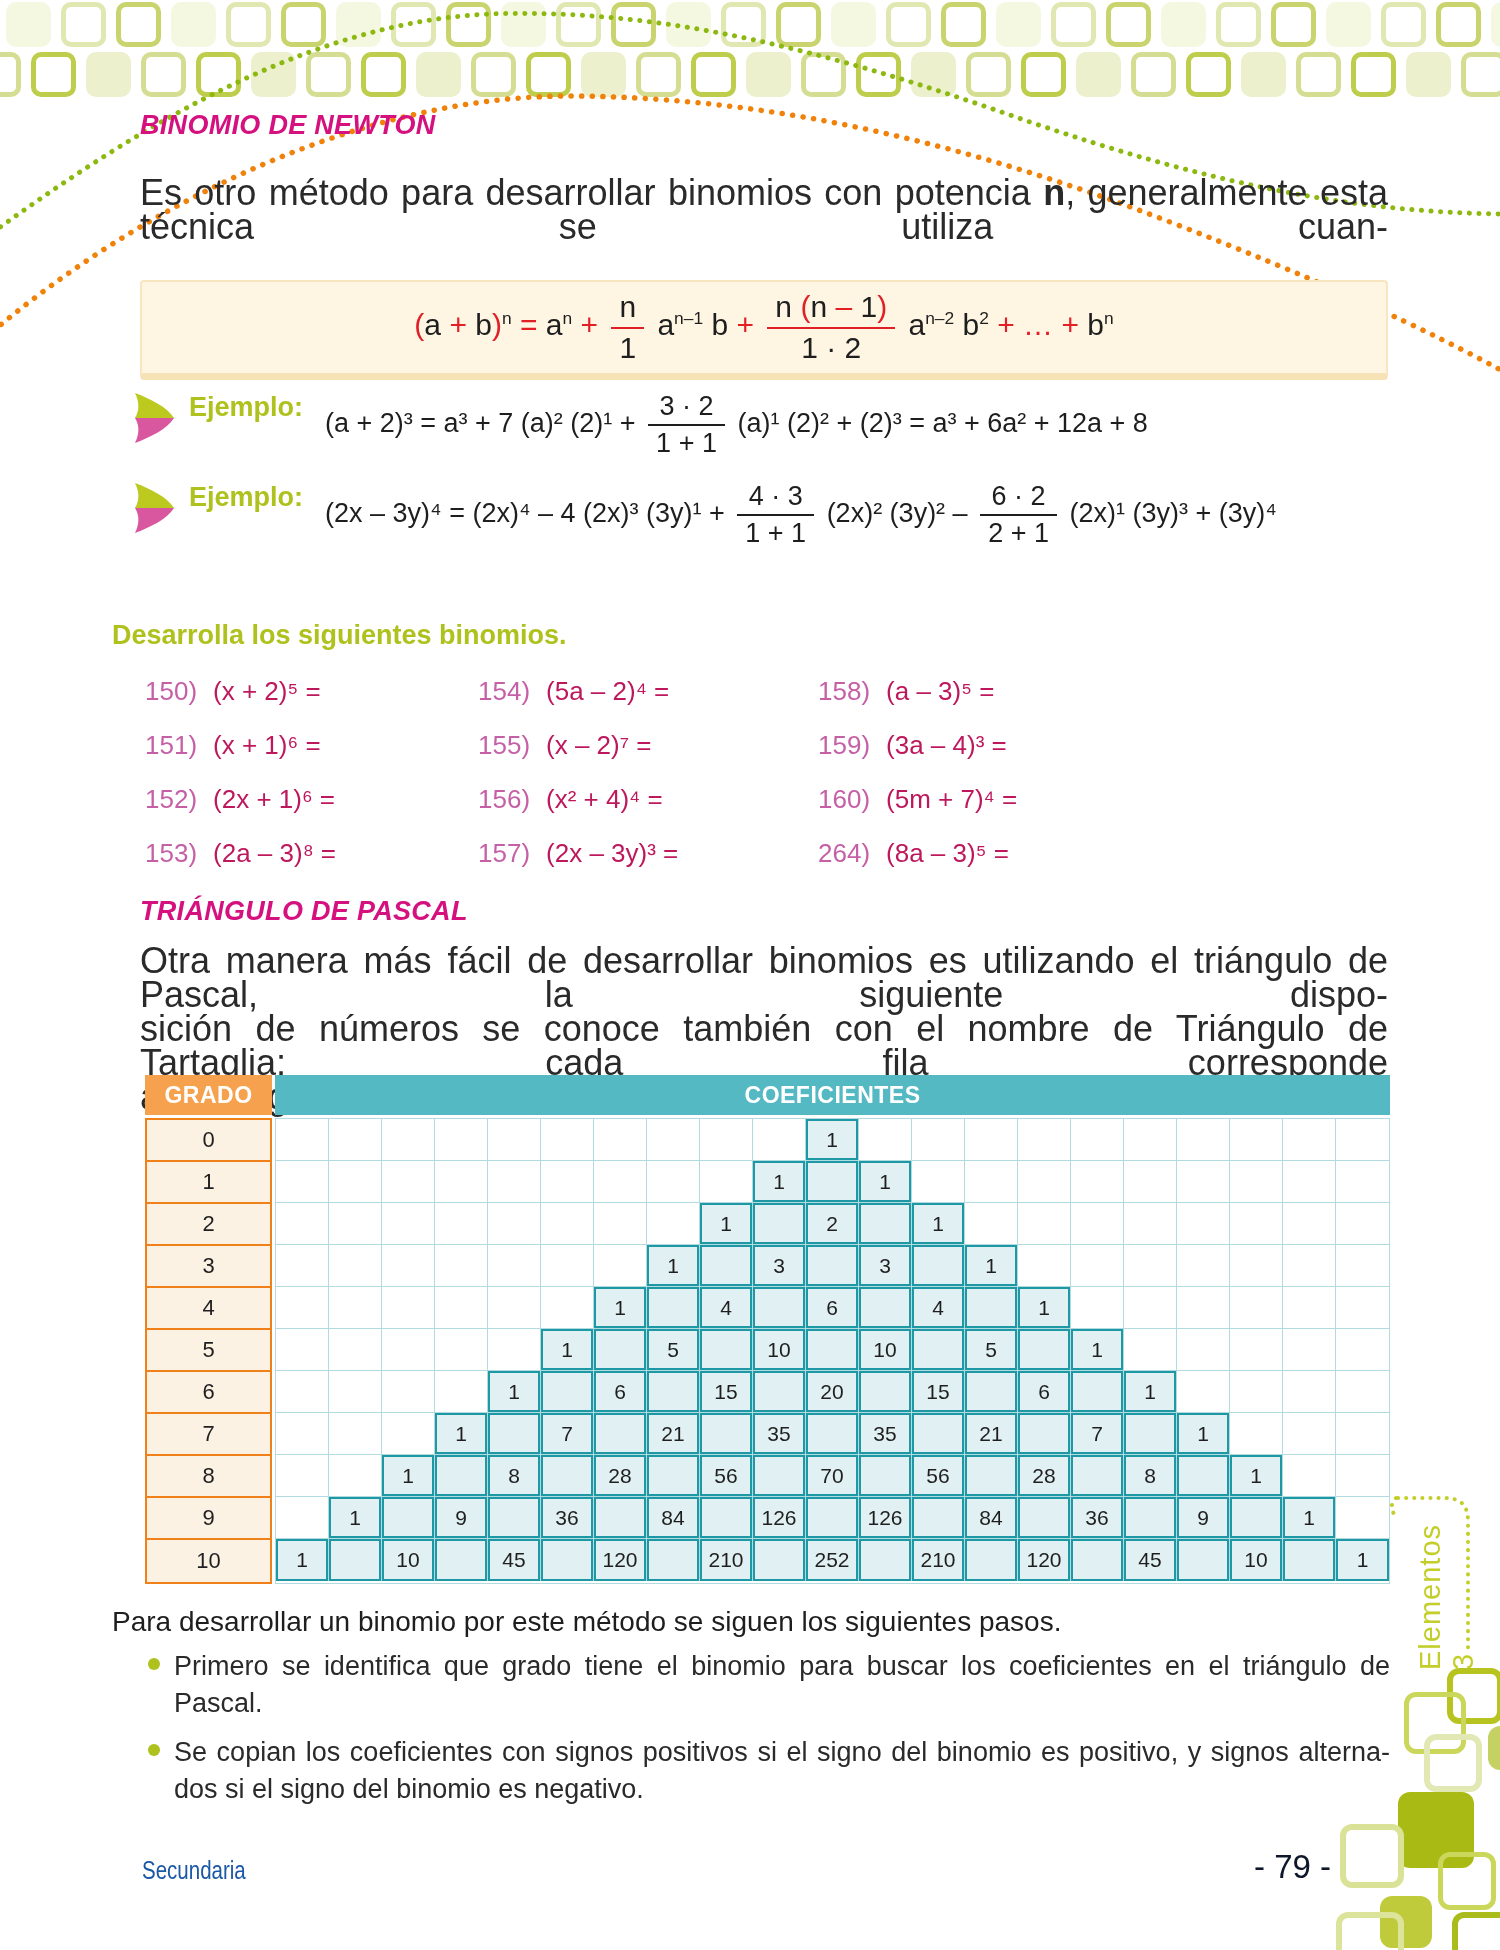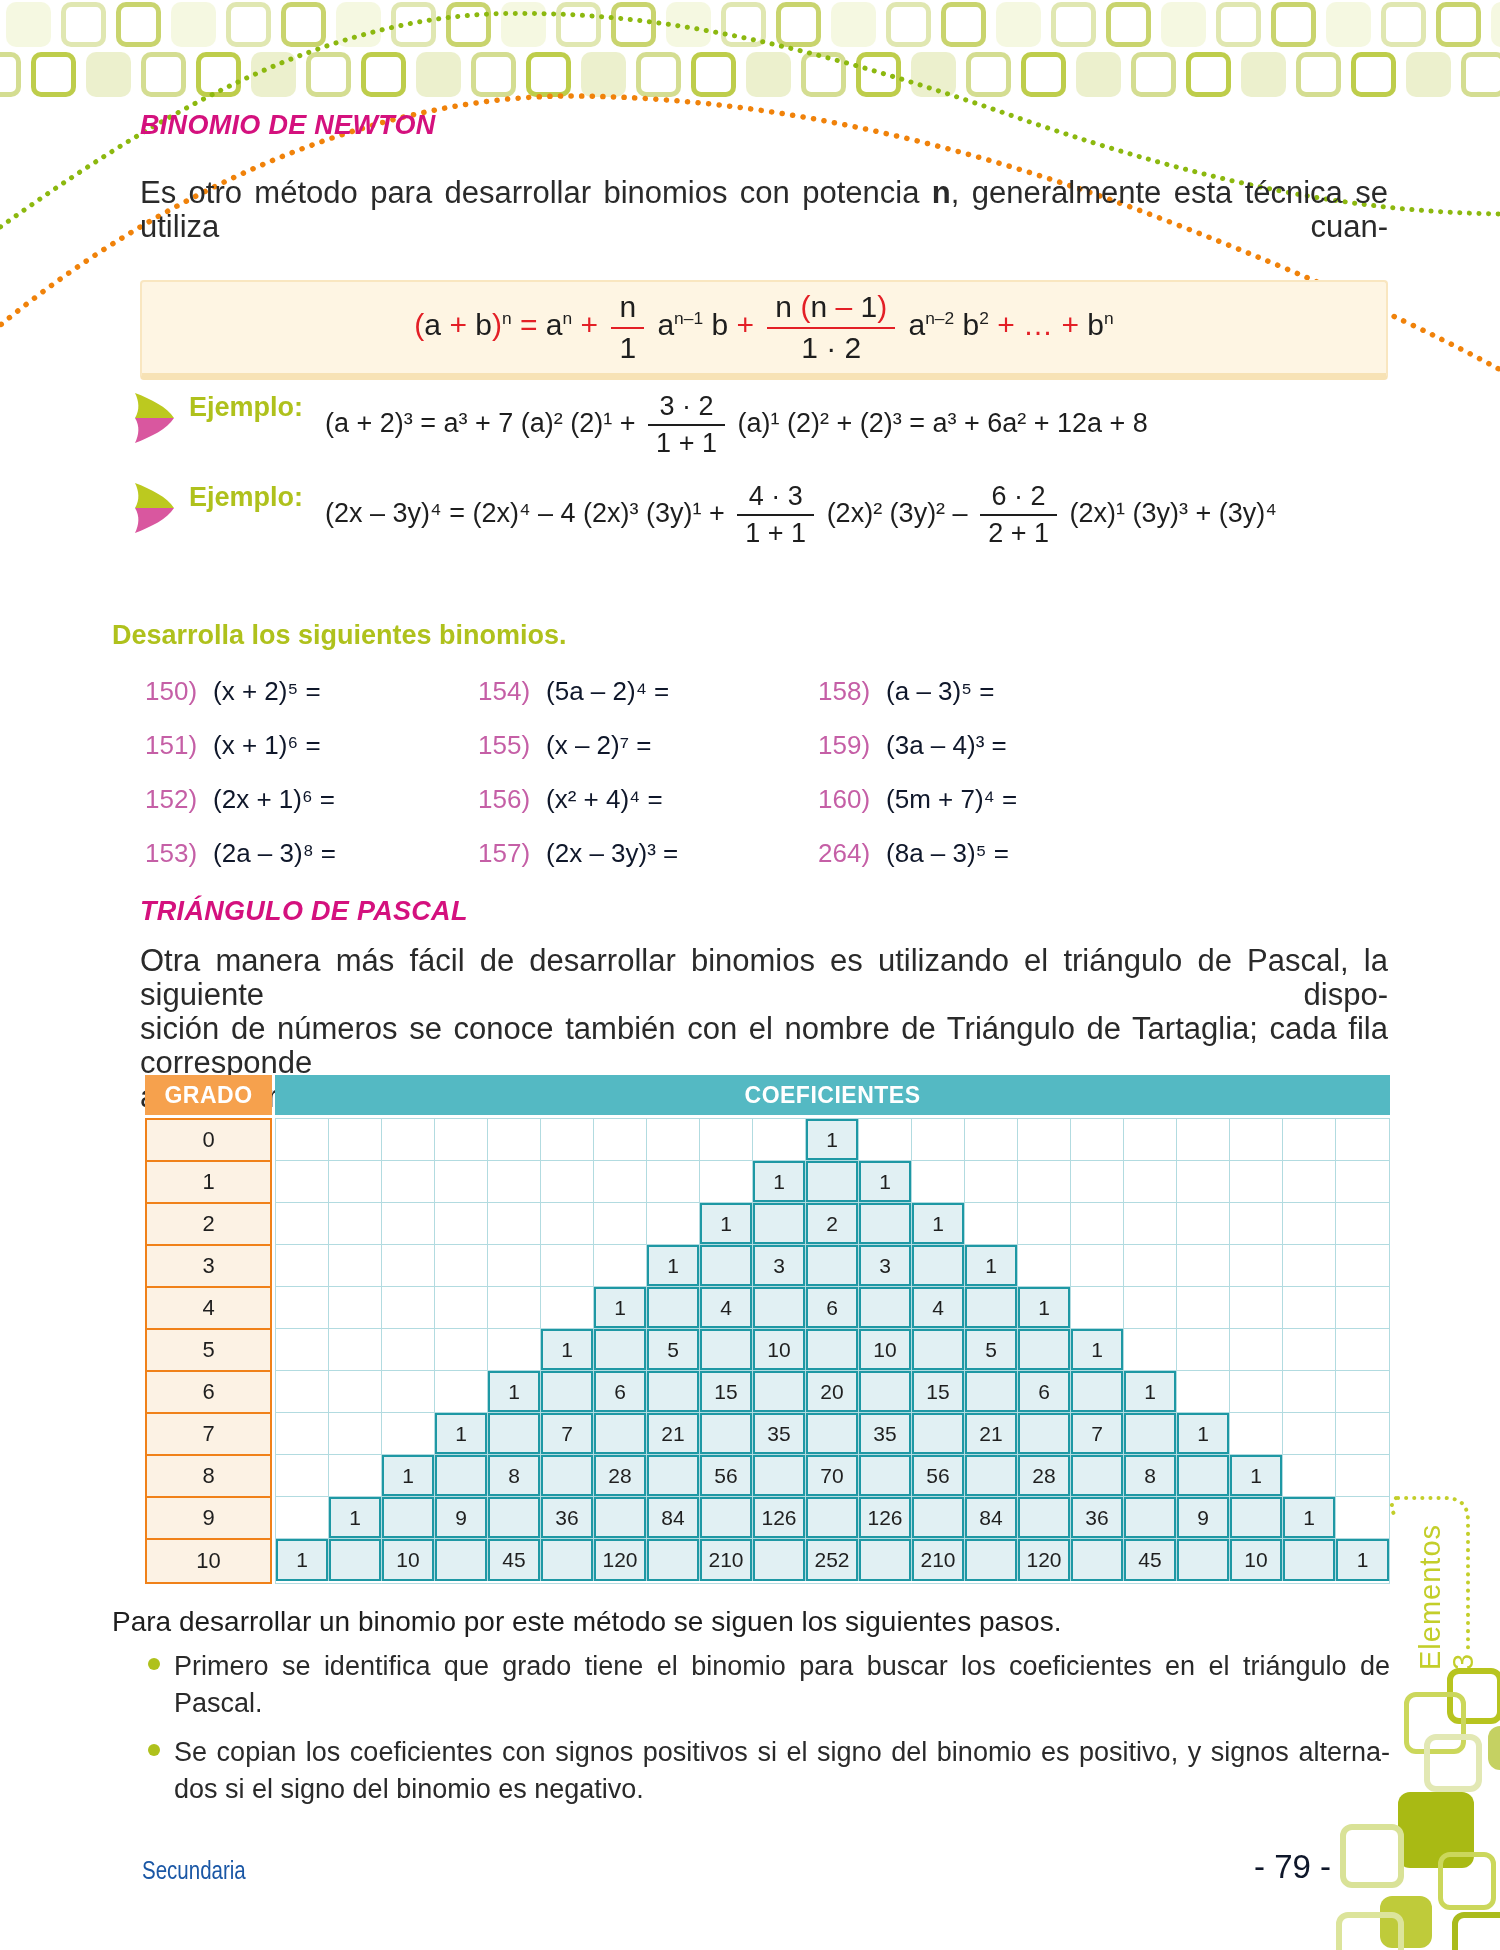--- a/index.html
+++ b/index.html
@@ -11,21 +11,21 @@
   .band-row{position:absolute;left:0;display:flex;gap:10px;padding-left:6px;}
   .band-row.r0{top:2px;}
   .band-row.r1{top:52px;margin-left:-30px;}
   .bsq{width:45px;height:45px;border-radius:10px;flex:0 0 auto;box-sizing:border-box;opacity:.92;}
   .curves{position:absolute;left:0;top:0;pointer-events:none;}
 
   
   .title{position:absolute;left:140px;margin:0;font-size:27px;font-weight:bold;font-style:italic;
          color:#D4117E;letter-spacing:.3px;}
   .t1{top:110px;} .t2{top:896px;}
-  .bodytext{position:absolute;left:140px;width:1248px;font-size:31px;line-height:34px;color:#2a2a2a;}
+  .bodytext{position:absolute;left:140px;width:1248px;font-size:36px;line-height:34px;color:#2a2a2a;}
   .intro{top:176px;} .para2{top:944px;}
   .just{text-align:justify;text-align-last:justify;}
   .green-head{position:absolute;left:112px;top:620px;font-size:27px;color:#AFC11C;font-weight:bold;}
   .steps{position:absolute;left:112px;top:1606px;font-size:28px;color:#1e1e1e;font-weight:500;width:1280px;}
 
   
   .fbox{position:absolute;left:140px;top:280px;width:1248px;height:100px;box-sizing:border-box;
         background:#FEF5E3;border:2px solid #F9E6C0;border-bottom:7px solid #F7E2B5;border-radius:4px;
         display:flex;align-items:center;justify-content:center;}
   .formula{font-size:27px;color:#1e1e1e;text-align:center;white-space:nowrap;}
@@ -39,21 +39,21 @@
 
   
   .example{position:absolute;left:131px;display:flex;align-items:flex-start;}
   .exlabel{font-size:27px;color:#AFC11C;font-weight:bold;margin:0 22px 0 14px;}
   .ex-extra{position:absolute;left:285px;font-size:27px;color:#1e1e1e;}
 
   
   .excol{position:absolute;top:676px;}
   .exitem{height:54px;font-size:26px;white-space:nowrap;}
   .exnum{color:#C55FA6;margin-right:16px;}
-  .exexpr{color:#0f172a;text-align:center;}
+  .exexpr{color:#be185d;text-align:center;}
 
   
   .ptable{position:absolute;left:145px;top:1075px;width:1245px;}
   .pt-head{display:flex;gap:3px;height:40px;margin-bottom:3px;}
   .pt-hgrado{width:127px;background:#F6A14D;color:#fff;font-weight:bold;font-size:23px;
              display:flex;align-items:center;justify-content:center;letter-spacing:.5px;}
   .pt-hcoef{flex:1;background:#54B9C3;color:#fff;font-weight:bold;font-size:23px;
             display:flex;align-items:center;justify-content:center;letter-spacing:.5px;}
   .pt-body{display:flex;gap:3px;}
   .pt-gcol{width:127px;box-sizing:border-box;border:2px solid #F08119;background:#FCF2E4;}

